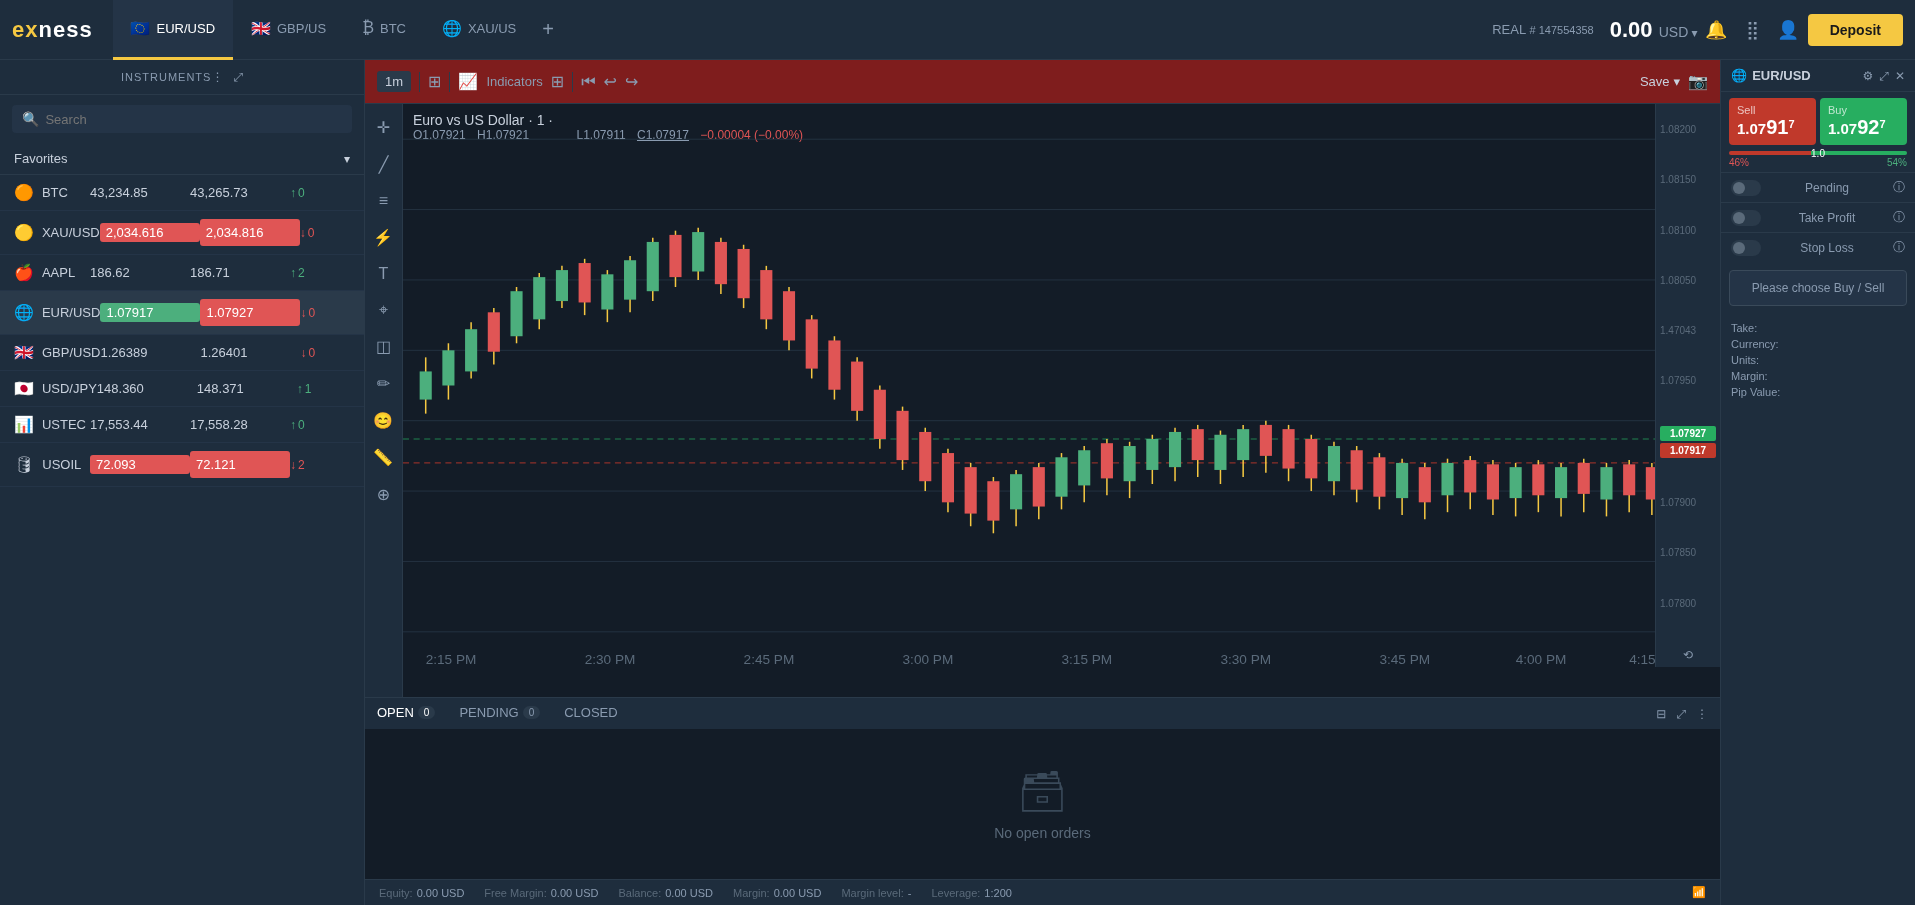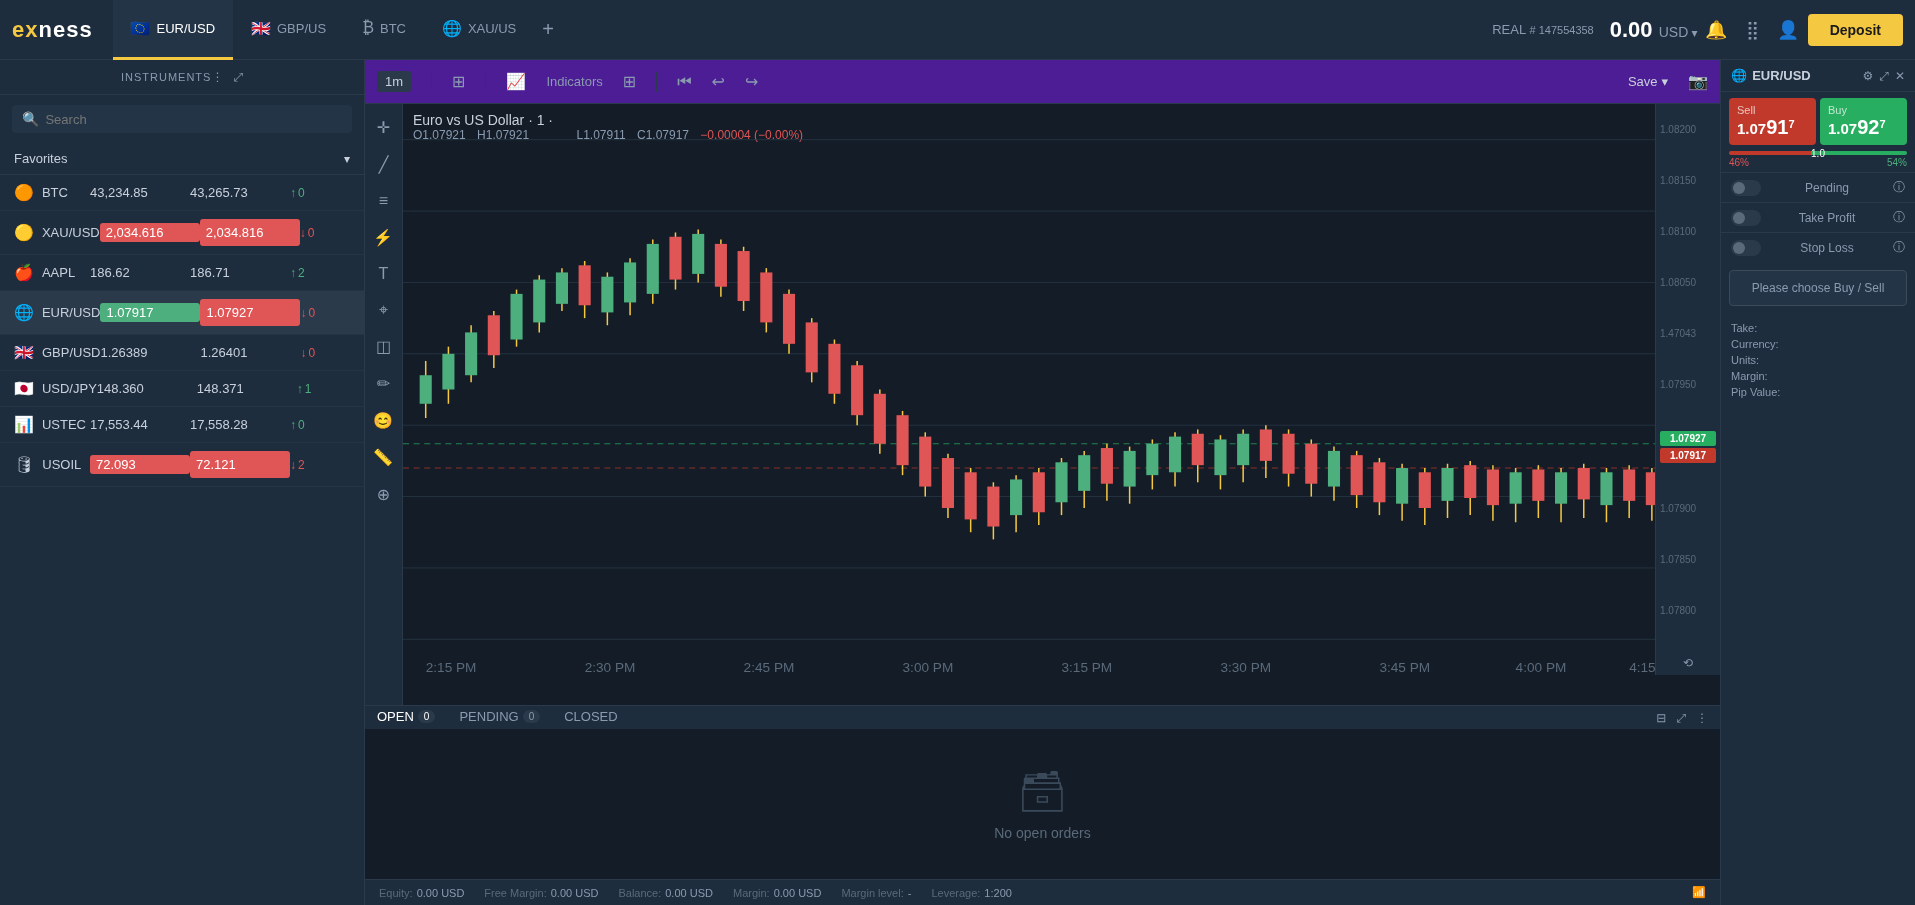--- a/index.html
+++ b/index.html
@@ -46,21 +46,21 @@
     .inst-ask { font-size: 13px; color: #c8d0dc; }
     .inst-change { font-size: 12px; display: flex; align-items: center; gap: 2px; }
     .change-up { color: #4caf7d; }
     .change-down { color: #e05555; }
     .bid-red { background: #e05555; color: #fff; padding: 2px 6px; border-radius: 3px; }
     .ask-red { background: #e05555; color: #fff; padding: 6px 6px; border-radius: 3px; }
     .bid-green { background: #4caf7d; color: #fff; padding: 2px 6px; border-radius: 3px; }
 
     
     .chart-area { flex: 1; display: flex; flex-direction: column; background: #131c27; overflow: hidden; }
-    .chart-toolbar { display: flex; align-items: center; padding: 6px 12px; gap: 20px; border-bottom: 1px solid #2a3a4a; background: #4c1d95; height: 44px; }
+    .chart-toolbar { display: flex; align-items: center; padding: 6px 12px; gap: 8px; border-bottom: 1px solid #2a3a4a; background: #7f1d1d; height: 44px; }
     .time-btn { color: #c8d0dc; font-size: 13px; cursor: pointer; padding: 3px 8px; border-radius: 3px; background: #2a3a4a; border: none; }
     .toolbar-divider { width: 1px; height: 20px; background: #2a3a4a; }
     .toolbar-icon { color: #8a9bb0; font-size: 16px; cursor: pointer; }
     .save-btn { margin-left: auto; display: flex; align-items: center; gap: 4px; color: #c8d0dc; font-size: 13px; cursor: pointer; }
     .camera-icon { color: #8a9bb0; font-size: 16px; cursor: pointer; }
 
     
     .chart-container { flex: 1; position: relative; overflow: hidden; display: flex; }
     .chart-drawing-tools { width: 38px; background: #1e2d3d; border-right: 1px solid #2a3a4a; display: flex; flex-direction: column; align-items: center; padding: 8px 0; gap: 6px; }
     .draw-tool { color: #8a9bb0; font-size: 16px; cursor: pointer; padding: 6px; border-radius: 3px; }
@@ -97,42 +97,42 @@
     .toggle-knob { width: 12px; height: 12px; background: #5a6a7a; border-radius: 50%; position: absolute; top: 2px; left: 2px; }
     .toggle-right-icon { color: #8a9bb0; font-size: 12px; }
     .order-btn { margin: 8px; padding: 10px; background: #243447; border: 1px solid #3a4a5a; border-radius: 4px; color: #8a9bb0; text-align: center; font-size: 12px; cursor: pointer; }
     .trade-info { padding: 6px 10px; }
     .trade-info-row { display: flex; justify-content: space-between; padding: 2px 0; }
     .info-label { color: #8a9bb0; font-size: 11px; }
     .info-value { color: #c8d0dc; font-size: 11px; }
 
     
     .chart-bottom { display: flex; flex-direction: column; }
-    .orders-tabs { display: flex; align-items: center; padding: 0 12px; background: #1e2d3d; border-top: 1px solid #2a3a4a; height: 24px; gap: 24px; }
+    .orders-tabs { display: flex; align-items: center; padding: 0 12px; background: #1e2d3d; border-top: 1px solid #2a3a4a; height: 32px; gap: 24px; }
     .orders-tab { color: #8a9bb0; font-size: 13px; cursor: pointer; padding: 10px 0; border-bottom: 2px solid transparent; display: flex; align-items: center; gap: 4px; }
     .orders-tab.active { color: #fff; border-bottom: 2px solid #f5c842; }
     .orders-tab-count { background: #2a3a4a; border-radius: 10px; padding: 1px 6px; font-size: 10px; }
     .orders-tab-icons { margin-left: auto; display: flex; gap: 10px; color: #8a9bb0; }
     .orders-content { background: #131c27; flex: 1; display: flex; flex-direction: column; align-items: center; justify-content: center; gap: 10px; min-height: 150px; }
     .empty-icon { font-size: 40px; color: #3a4a5a; }
     .empty-text { color: #5a6a7a; font-size: 14px; }
     .status-bar { display: flex; align-items: center; gap: 20px; padding: 6px 14px; background: #1e2d3d; border-top: 1px solid #2a3a4a; font-size: 11px; color: #8a9bb0; }
     .status-item { display: flex; gap: 4px; }
     .status-label { color: #5a6a7a; }
     .status-value { color: #8a9bb0; }
     .status-wifi { margin-left: auto; color: #4caf7d; }
 
     
     .candle-info { position: absolute; top: 8px; left: 10px; font-size: 12px; color: #8a9bb0; }
     .candle-info .title { font-size: 14px; color: #c8d0dc; font-weight: 500; }
     .candle-info .ohlc span { margin-right: 8px; }
     .ohlc-o { color: #8a9bb0; }
     .ohlc-h { color: #8a9bb0; }
     .ohlc-l { color: #8a9bb0; margin-left: 36px; }
-    .ohlc-c { color: #8a9bb0; }
+    .ohlc-c { color: #8a9bb0; text-decoration: underline; }
     .ohlc-chg { color: #e05555; }
   </style>
 </head>
 <body>
 
 <div class="top-bar">
   <div class="logo">ex<span>ness</span></div>
 
   <div class="tab-bar">
     <div class="tab active">

